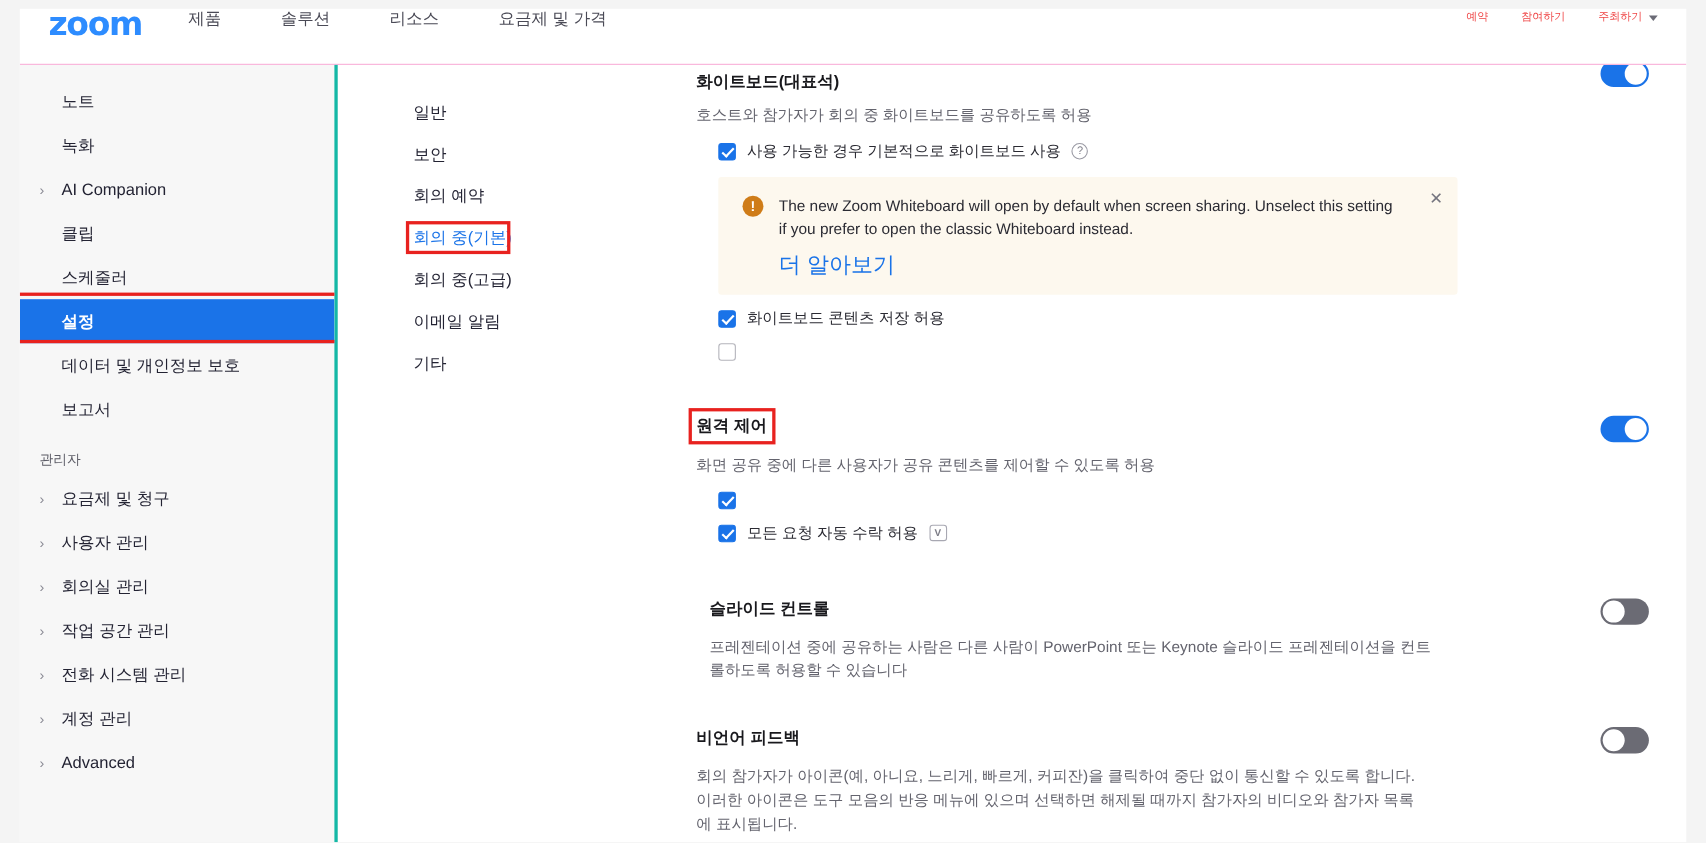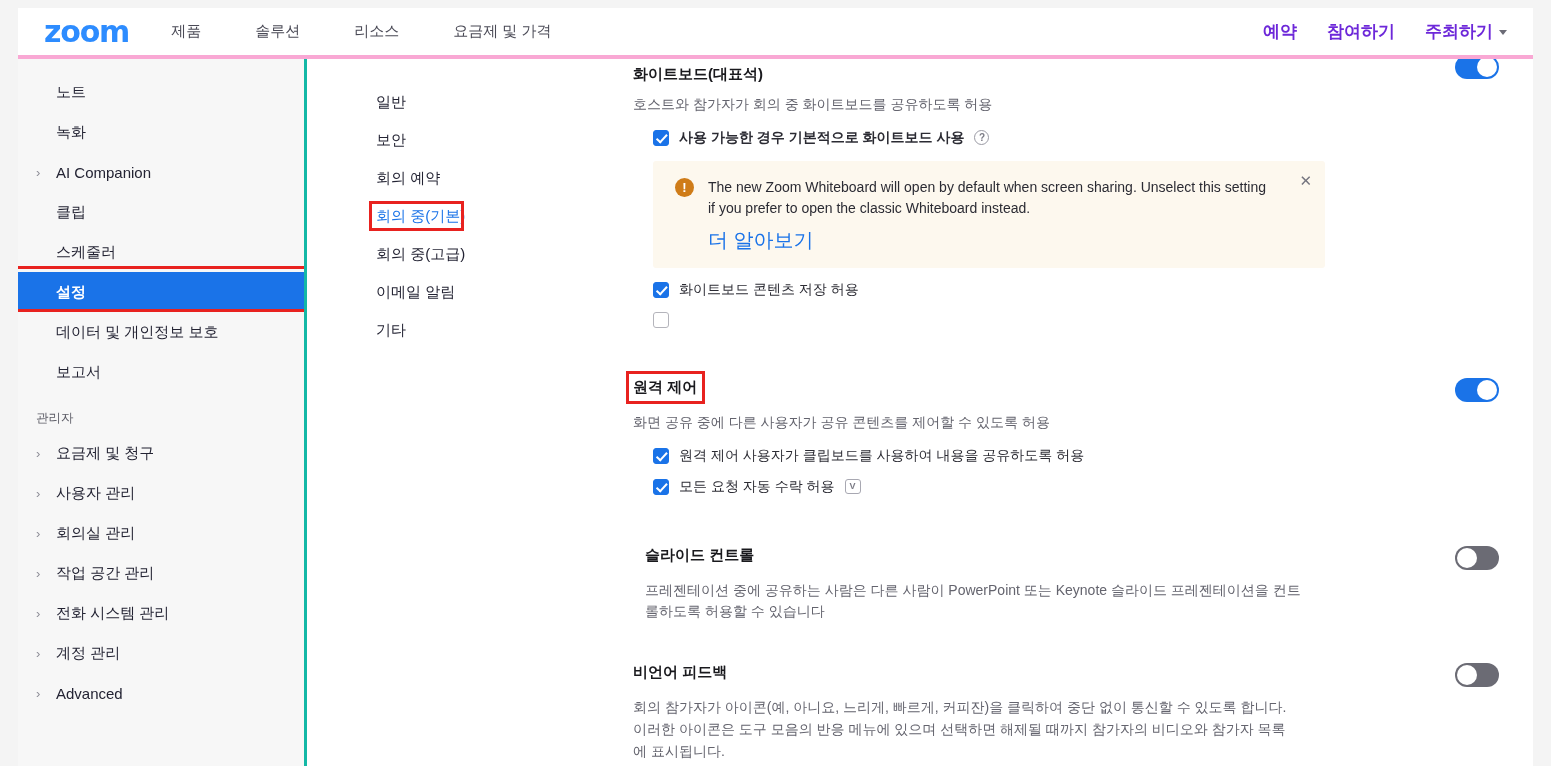--- a/index.html
+++ b/index.html
@@ -33,23 +33,23 @@
     overflow: hidden;
   }
 
   
   #top-header {
     position: absolute;
     left: 0; top: 0;
     width: 1515px;
     height: 51px;
     background: #ffffff;
-    border-bottom: 4px solid #f9a8d4;
-    display: flex;
-    align-items: center;
+    border-bottom: 1px solid #f9a8d4;
+    display: flex;
+    align-items: flex-start;
   }
 
   .brand-logo {
     margin-left: 26px;
     font-size: 30px;
     font-weight: 700;
     color: #2D8CFF;
     letter-spacing: -1.2px;
     line-height: 1;
     font-family: "DejaVu Sans", sans-serif;
@@ -71,23 +71,23 @@
   }
 
   .header-right {
     margin-left: auto;
     margin-right: 26px;
     display: flex;
     align-items: center;
     gap: 30px;
   }
   .header-right .nav-link {
-    font-size: 17px;
-    color: #6d28d9;
-    font-weight: 700;
+    font-size: 10px;
+    color: #ef4444;
+    font-weight: 400;
     white-space: nowrap;
     cursor: pointer;
     display: flex;
     align-items: center;
     gap: 6px;
   }
   .caret-down {
     display: inline-block;
     width: 0; height: 0;
     border-left: 4px solid transparent;
@@ -353,21 +353,21 @@
   .alert-close {
     position: absolute;
     right: 13px; top: 12px;
     font-size: 15px;
     color: #75757f;
     cursor: pointer;
     line-height: 1;
     user-select: none;
   }
 
-  .indent { margin-left: 20px; font-weight: bold; }
+  .indent { margin-left: 20px; }
   .sub-checks { margin-left: 20px; }
 </style>
 </head>
 <body>
 
 <div id="page">
   <div id="app-card">
 
     <div id="top-header">
       <div class="brand-logo">zoom</div>
@@ -524,21 +524,20 @@
             </div>
             <div class="toggle on">
               <span class="knob"></span>
             </div>
           </div>
           <div class="block-desc">화면 공유 중에 다른 사용자가 공유 콘텐츠를 제어할 수 있도록 허용</div>
 
           <div class="sub-checks" style="margin-top:12px;">
             <div class="check-row" style="margin-left:0;">
               <span class="cbox checked"></span>
-              <span class="check-label">원격 제어 사용자가 클립보드를 사용하여 내용을 공유하도록 허용</span>
             </div>
             <div class="check-row" style="margin-left:0;">
               <span class="cbox checked"></span>
               <span class="check-label">모든 요청 자동 수락 허용</span>
               <span class="badge-icon">V</span>
             </div>
           </div>
         </div>
 
         <div class="setting-block" style="margin-top:50px;margin-left:12px;">

